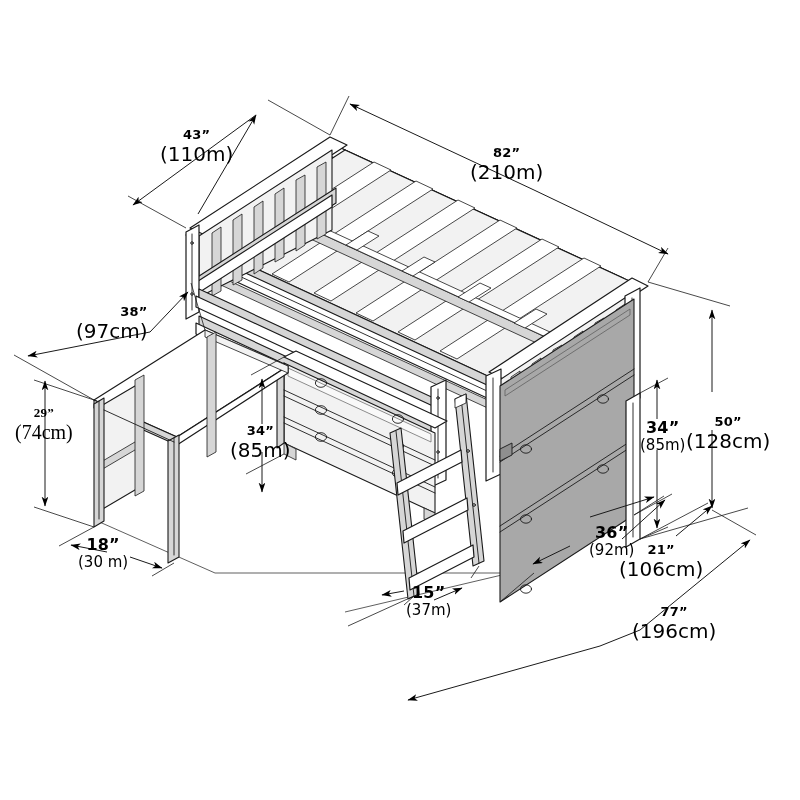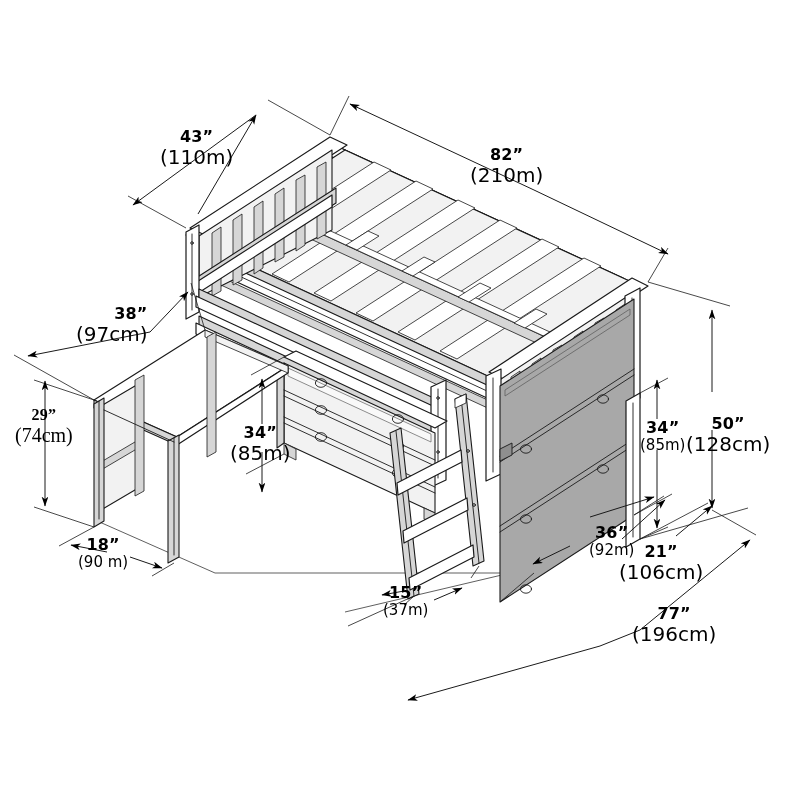--- a/index.html
+++ b/index.html
@@ -1,21 +1,21 @@
 <!DOCTYPE html>
 <html><head>
 <meta charset="utf-8">
 <style>
   html,body{margin:0;padding:0;background:#ffffff;}
   body{width:800px;height:800px;overflow:hidden;font-family:"DejaVu Sans",sans-serif;}
   #stage{position:relative;width:800px;height:800px;background:#fff;}
   svg#drawing{position:absolute;left:0;top:0;width:800px;height:800px;}
 
   .dim{position:absolute;text-align:center;color:#000;line-height:1.12;white-space:nowrap;}
-  .dim .imp{font-weight:bold;font-size:16px;letter-spacing:.2px;}
+  .dim .imp{font-weight:bold;font-size:13px;letter-spacing:.2px;}
   .dim .met{font-weight:normal;font-size:20px;}
   .dim.small .imp{font-size:16px;}
   .dim.small .met{font-size:15px;}
 </style>
 </head>
 <body>
 
 <div id="stage">
 
 <svg id="drawing" viewBox="0 0 800 800">
@@ -337,29 +337,29 @@
   <div class="met">(97cm)</div>
 </div>
 
 <div class="dim" style="left:15px;top:406px;font-family:Liberation Serif, serif;">
   <div class="imp">29”</div>
   <div class="met">(74cm)</div>
 </div>
 
 <div class="dim small" style="left:78px;top:536px;">
   <div class="imp">18”</div>
-  <div class="met">(90 m)</div>
+  <div class="met">(30 m)</div>
 </div>
 
 <div class="dim" style="left:230px;top:424px;">
   <div class="imp">34”</div>
   <div class="met">(85m)</div>
 </div>
 
-<div class="dim small" style="left:383px;top:584px;">
+<div class="dim small" style="left:406px;top:584px;">
   <div class="imp">15”</div>
   <div class="met">(37m)</div>
 </div>
 
 <div class="dim small" style="left:640px;top:419px;">
   <div class="imp">34”</div>
   <div class="met">(85m)</div>
 </div>
 
 <div class="dim" style="left:686px;top:394px;margin-top:21px;">

